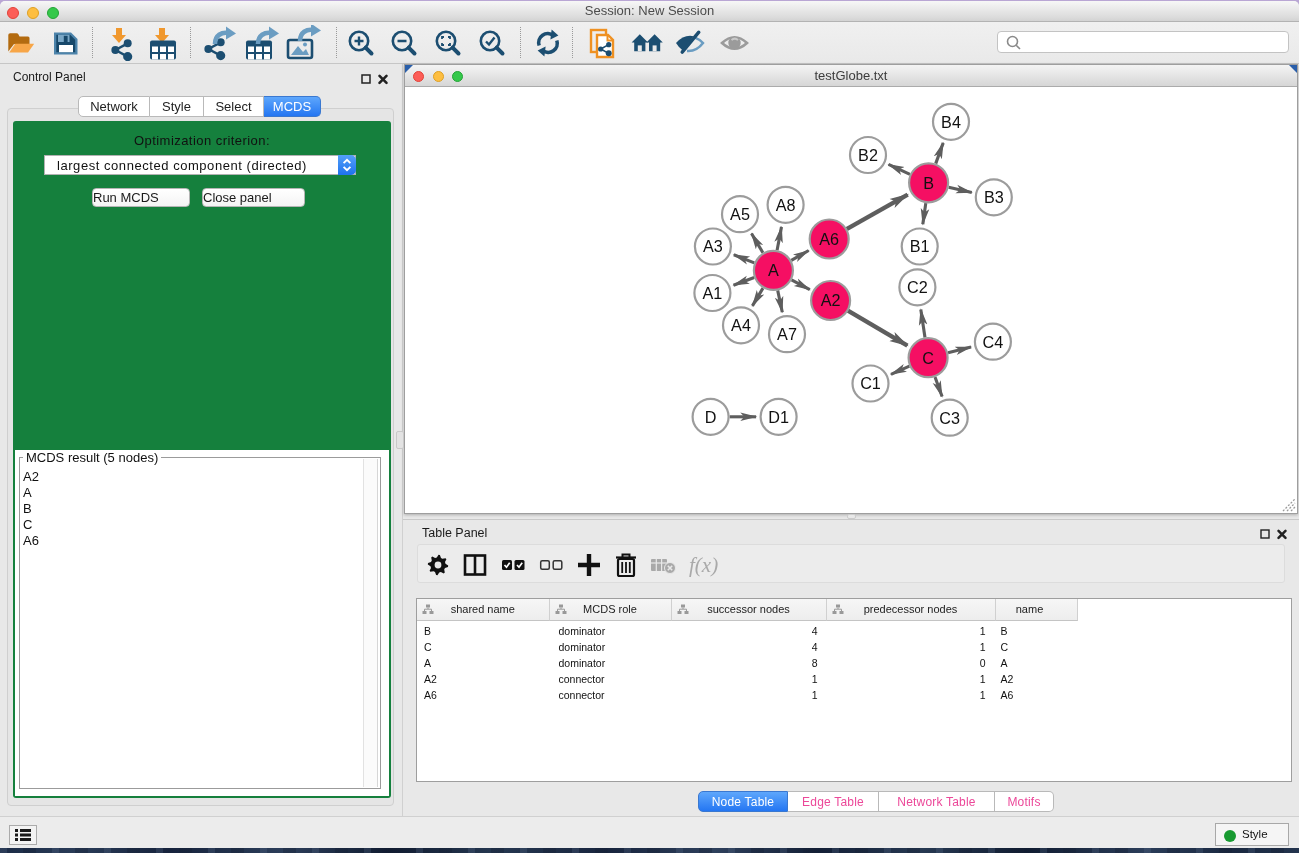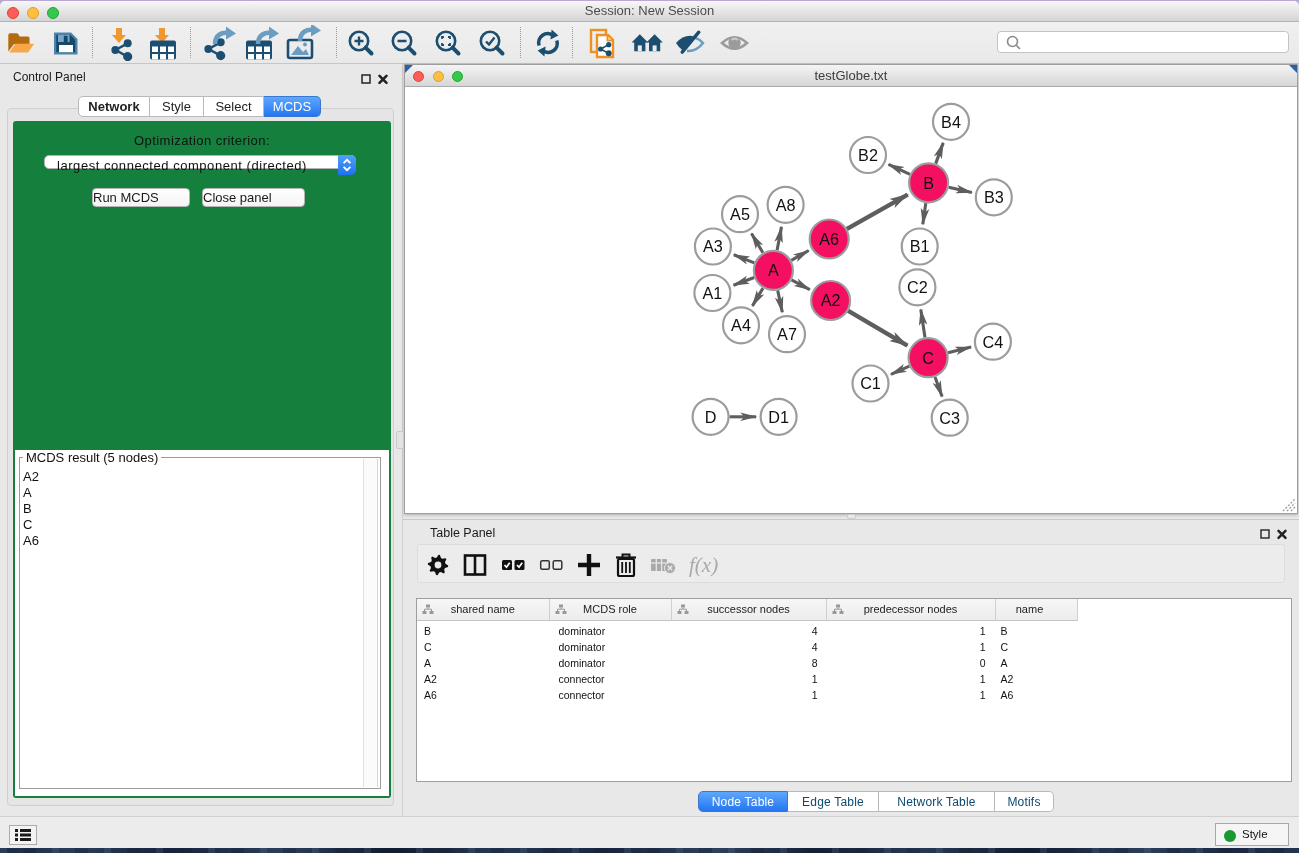--- a/index.html
+++ b/index.html
@@ -15,51 +15,51 @@
 .toolbar { position:absolute; left:0; top:21px; width:1299px; height:42px; background:linear-gradient(#f0f0f0,#e9e9e9); border-bottom:1px solid #c6c6c6; }
 .tb-sep { position:absolute; top:5px; height:31px; width:0; border-left:1px dotted #9a9a9a; }
 .tbi { position:absolute; top:3px; width:36px; height:36px; display:flex; align-items:center; justify-content:center; }
 .searchbox { position:absolute; left:997px; top:9px; width:292px; height:22px; background:#fff; border:1px solid #c3c3c3; border-radius:4px; }
 
 .cpanel { position:absolute; left:0; top:63px;  width:403px; height:753px; background:#e8e8e8; border-right:1px solid #d0d0d0; }
 .cp-title { position:absolute; left:13px; top:6px; font-size:12px; color:#1a1a1a; }
 .winbtn { position:absolute; top:9px; }
 .tabs { position:absolute; left:78px; top:32px; height:21px; display:flex; z-index:5; }
 .tab { height:21px; line-height:20px; font-size:13px; color:#222; background:#fff; border:1px solid #b9b9b9; border-left:none; text-align:center; }
-.tab.first { border-left:1px solid #b9b9b9; border-radius:5px 0 0 5px;font-weight:bold; }
+.tab.first { border-left:1px solid #b9b9b9; border-radius:5px 0 0 5px; }
 .tab.last { border-radius:0 5px 5px 0; }
 .tab.sel { background:linear-gradient(#5ea7fc,#2476f2); color:#fff; border-color:#3a78d0; }
 .cp-body { position:absolute; left:7px; top:44px; width:387px; height:698px; background:#e5e5e5; border:1px solid #cfcfcf; border-radius:4px; }
 .cp-inner { position:absolute; left:5px; top:12px; width:378px; height:677px; background:#15803d; border-radius:3px; }
 .opt-label { position:absolute; left:0; top:12px; width:378px; text-align:center; font-size:13px; letter-spacing:0.45px; color:#111; }
-.combo { position:absolute; left:31px; top:34px; width:312px; height:14px; background:#fff; border:1px solid #b2b2b2; border-radius:5px; }
+.combo { position:absolute; left:31px; top:34px; width:312px; height:20px; background:#fff; border:1px solid #b2b2b2; border-radius:0; }
 .combo .txt { position:absolute; left:12px; top:0; line-height:19px; font-size:13px; color:#111; letter-spacing:0.55px; }
 .combo .cap { position:absolute; right:-1px; top:-1px; width:18px; height:20px; border-radius:0 5px 5px 0; background:linear-gradient(#54a0f8,#1e72ee); }
 .btn { position:absolute; height:19px; background:linear-gradient(#ffffff,#f4f4f4); border:1px solid #b5b5b5; border-radius:4px; font-size:13px; color:#1a1a1a; text-align:left; line-height:17px; }
 .result-wrap { position:absolute; left:2px; top:329px; width:374px; height:346px; background:#fff; }
 .fieldset { position:absolute; left:4px; top:7px; width:362px; height:332px; border:1px solid #9b9b9b; }
 .legend { position:absolute; left:8px; top:0px; height:15px; line-height:15px; background:#fff; padding:0 3px; font-size:13px; color:#111; }
 .rlist { position:absolute; left:8px; top:19px; font-size:13px; color:#111; line-height:16.1px; }
 .rscroll { position:absolute; right:11px; top:9px; width:15px; height:328px; background:#fbfbfb; border-left:1px solid #e2e2e2; border-right:1px solid #d6d6d6; }
 
 .rightarea { position:absolute; left:403px; top:63px; width:896px; height:753px; background:#e8e8e8; }
 .netwin { position:absolute; left:1px; top:0px; width:894px; height:450px; background:#fff; border:1px solid #9e9e9e; box-shadow:0 1px 3px rgba(0,0,0,0.25); }
 .net-titlebar { position:absolute; left:0; top:0; width:100%; height:22px; background:linear-gradient(#f4f4f4,#d6d6d6); border-bottom:1px solid #ababab; }
 .net-title { position:absolute; width:100%; text-align:center; line-height:21px; font-size:13px; color:#3c3c3c; }
 .graph { position:absolute; left:0; top:23px; }
 
 .tpanel { position:absolute; left:0px; top:455px; width:896px; height:297px; background:#e8e8e8; border-top:1px solid #c9c9c9; }
-.tp-title { position:absolute; left:19px; top:6px; font-size:12.5px; color:#1a1a1a;margin-left:8px; }
+.tp-title { position:absolute; left:19px; top:6px; font-size:12.5px; color:#1a1a1a; }
 .tp-toolbar { position:absolute; left:14px; top:24px; width:868px; height:39px; background:#ececec; border:1px solid #dcdcdc; border-radius:3px; }
 .tpi { position:absolute; top:0; height:39px; width:36px; display:flex; align-items:center; justify-content:center; }
 .dtable { position:absolute; left:13px; top:78px; width:876px; height:184px; background:#fff; border:1px solid #9e9e9e; overflow:hidden; }
 .th { position:absolute; top:0; height:22px; background:linear-gradient(#f6f6f6,#ededed); border-right:1px solid #d0d0d0; border-bottom:1px solid #c4c4c4; font-size:11px; color:#222; text-align:center; line-height:21px; }
 .cell { position:absolute; font-size:10.5px; color:#111; }
 .btabs { position:absolute; left:269px; top:271px; height:21px; display:flex;padding-left:26px; }
-.btab { height:21px; line-height:20px; font-size:12px; letter-spacing:0.2px; color:#0c4a6e; background:#fff; border:1px solid #b9b9b9; border-left:none; text-align:center; }
+.btab { height:21px; line-height:20px; font-size:12px; letter-spacing:0.2px; color:#ec4899; background:#fff; border:1px solid #b9b9b9; border-left:none; text-align:center; }
 .btab.first { border-left:1px solid #b9b9b9; border-radius:5px 0 0 5px; }
 .btab.last { border-radius:0 5px 5px 0; }
 .btab.sel { background:linear-gradient(#5ea7fc,#2476f2); color:#fff; border-color:#3a78d0; }
 
 .statusbar { position:absolute; left:0; top:815px; width:1299px; height:32px; background:#ececec; border-top:1px solid #d0d0d0; }
 .sb-btn-left { position:absolute; left:9px; top:8px; width:28px; height:20px; background:#f3f3f3; border:1px solid #ababab; display:flex; align-items:center; justify-content:center; }
 .mem-btn { position:absolute; right:10px; top:6px; width:74px; height:23px; background:#f5f5f5; border:1px solid #a8a8a8; font-size:12px; color:#111; }
 .mem-dot { position:absolute; left:8px; top:5.5px; width:12px; height:12px; border-radius:50%; background:#189a31; }
 .mem-txt { position:absolute; left:26px; top:4px; font-size:11.5px; }
 

